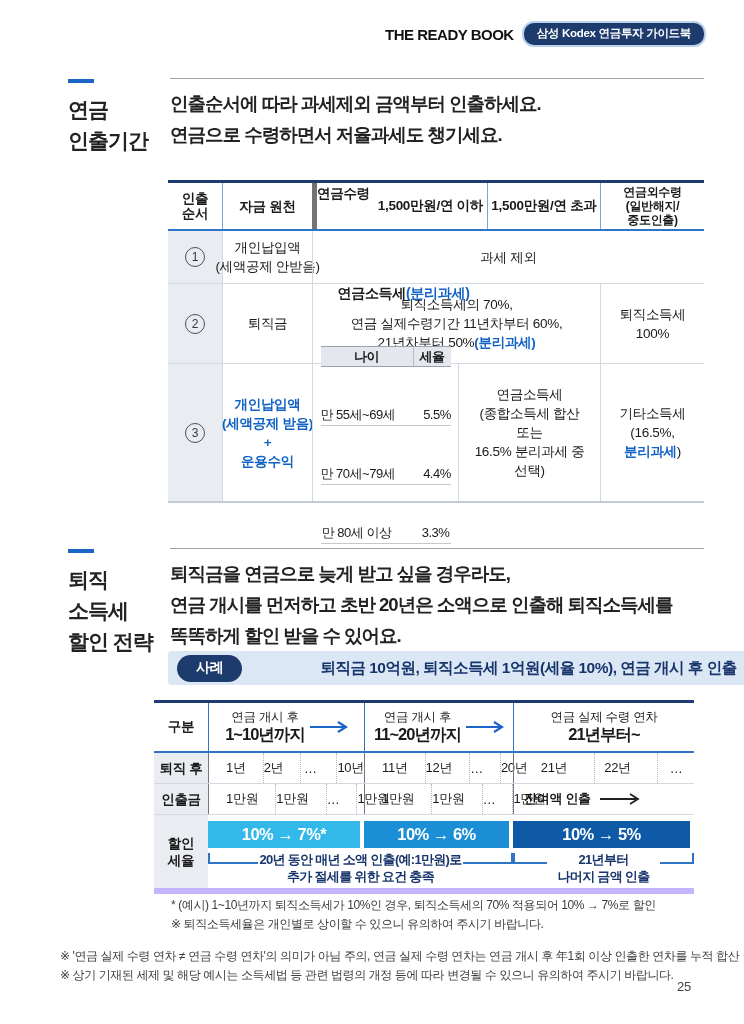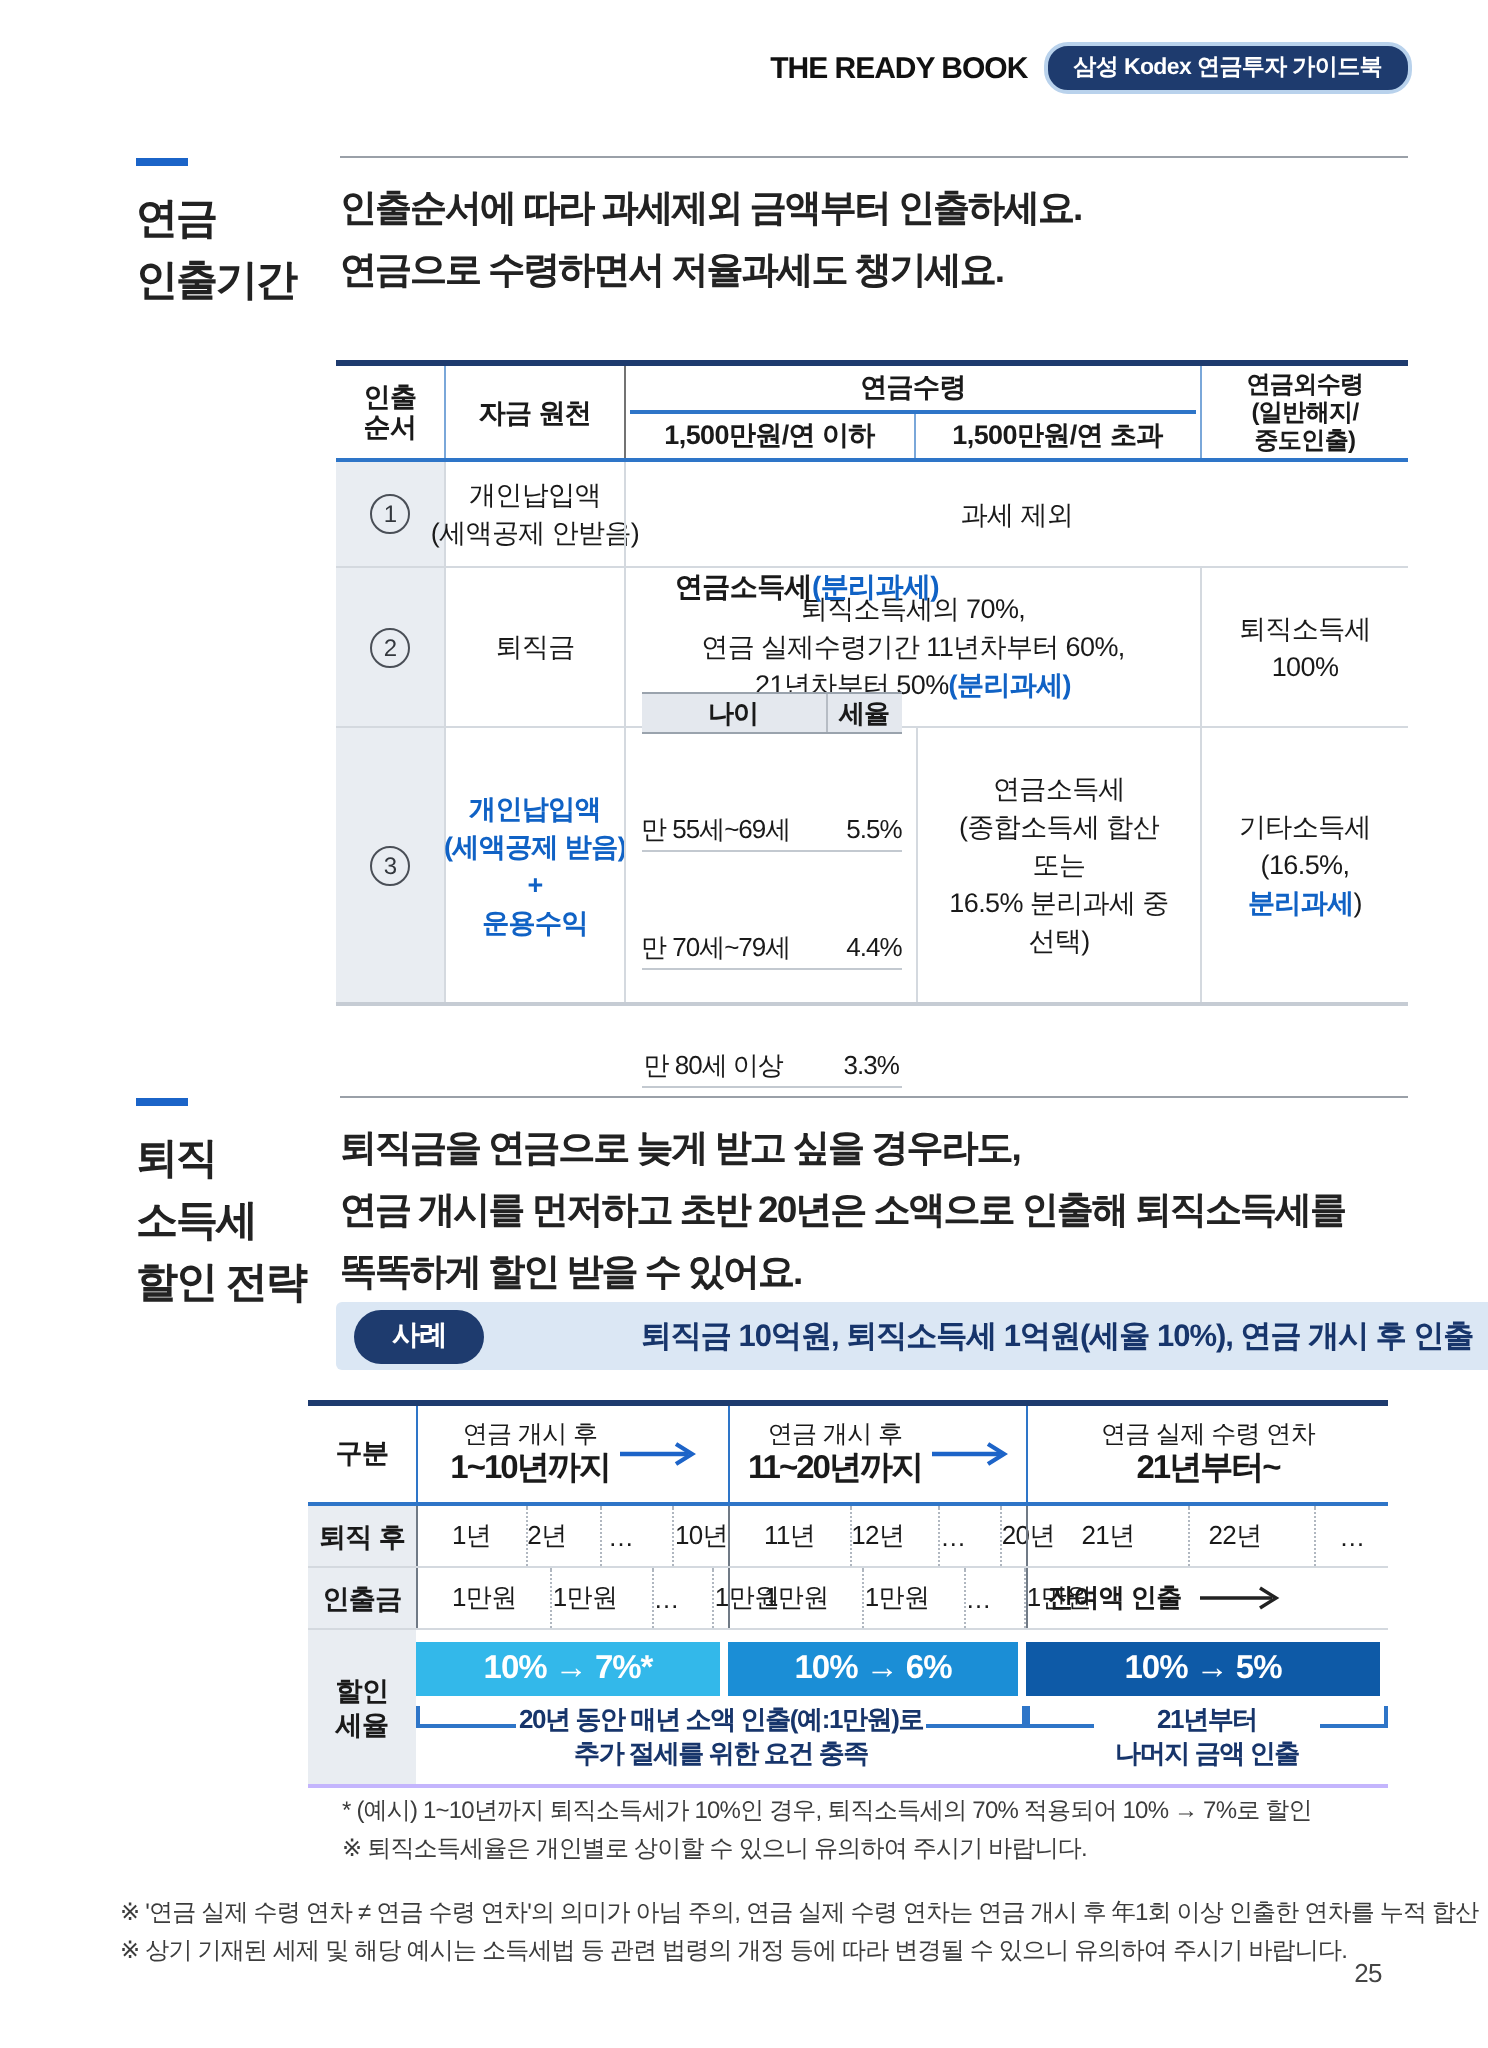--- a/index.html
+++ b/index.html
@@ -24,21 +24,21 @@
   .accent-dash { width:26px; height:4px; background:#1b64c8; margin:1px 0 11px; }
   .sec-title { font-size:21px; font-weight:bold; line-height:31px; white-space:pre; letter-spacing:-1px; color:#222; }
   .sec-right { flex:1; border-top:1px solid #9aa0a8; padding-top:9px; }
   .sec-desc { font-size:18.5px; font-weight:bold; line-height:31px; white-space:pre; letter-spacing:-1px; color:#222; }
   
   .t1 { position:absolute; top:180px; left:168px; width:536px; border-top:3px solid #1e3b6e; border-bottom:2px solid #c6ccd4; font-size:13.5px; }
   .t1-header { display:flex; height:48px; border-bottom:2px solid #2e75c8; }
   .t1-hcell { display:flex; align-items:center; justify-content:center; text-align:center; font-weight:bold; white-space:pre; line-height:15px; }
   .hc1 { width:54px; }
   .hc2 { width:90px; border-left:1px solid #7aa7d9; }
-  .hgroup { width:288px; border-left:1px solid #737373; display:flex; flex-direction:column; }
+  .hgroup { width:288px; border-left:5px solid #737373; display:flex; }
   .hgroup-top { height:22px; display:flex; align-items:center; justify-content:center; font-weight:bold; }
   .hgroup-rule { height:0; border-bottom:2px solid #2e75c8; margin:0 2px; }
   .hgroup-bottom { flex:1; display:flex; }
   .hsub { width:50%; display:flex; align-items:center; justify-content:center; font-weight:bold; }
   .hsub + .hsub { border-left:1px solid #7aa7d9; }
   .hc5 { width:104px; border-left:1px solid #7aa7d9; font-size:12px; line-height:14px; }
   .t1-row { display:flex; }
   .t1-row + .t1-row { border-top:1px solid #d4d9df; }
   .t1-num { width:54px; background:#e9edf2; display:flex; align-items:center; justify-content:center; }
   .circle-num { width:20px; height:20px; border:1.3px solid #4a4f57; border-radius:50%; display:flex; align-items:center; justify-content:center; font-size:12px; color:#33373d; }
@@ -68,21 +68,21 @@
   .gw1 { width:156px; } .gw2 { width:149px; } .gw3 { width:181px; }
   .t2-gtext { text-align:center; }
   .t2-gl1 { font-size:12.5px; line-height:15px; }
   .t2-gl2 { font-size:16.5px; font-weight:bold; letter-spacing:-1px; line-height:19px; }
   .t2-row { display:flex; height:31px; border-bottom:1px solid #d4d9df; }
   .t2-label { width:54px; background:#e9edf2; display:flex; align-items:center; justify-content:center; font-weight:bold; font-size:13.5px; white-space:pre; text-align:center; line-height:17px; }
   .t2-grp { display:flex; border-left:1px solid #707a86; }
   .t2-cell { flex:1; display:flex; align-items:center; justify-content:center; white-space:nowrap;margin-left:17px; }
   .t2-cell + .t2-cell { border-left:1px dotted #b0b7c0; }
   .t2-residual { display:flex; align-items:center; padding-left:10px; gap:9px; font-weight:bold; white-space:nowrap; }
-  .t2-rate { display:flex; border-bottom:2px solid #c4b5fd; height:79px; }
+  .t2-rate { display:flex; border-bottom:6px solid #c4b5fd; height:79px; }
   .rate-content { width:486px; padding-top:6px; }
   .bars { display:flex; gap:4px; height:27px; }
   .bar { display:flex; align-items:center; justify-content:center; color:#fff; font-weight:bold; font-size:16.5px; letter-spacing:-0.5px; }
   .bw1 { width:152px; } .bw2 { width:145px; } .bw3 { width:177px; }
   .notes-row { display:flex; margin-top:3px; }
   .note-box { display:flex; align-items:flex-start; }
   .nb12 { width:305px; } .nb3 { width:181px; }
   .bracket-l { width:50px; height:11px; border-left:2px solid #2e75c8; border-bottom:2px solid #2e75c8; margin-top:2px; flex:0 0 auto; }
   .bracket-r { width:50px; height:11px; border-right:2px solid #2e75c8; border-bottom:2px solid #2e75c8; margin-top:2px; flex:0 0 auto; }
   .nb3 .bracket-l, .nb3 .bracket-r { width:34px; }

